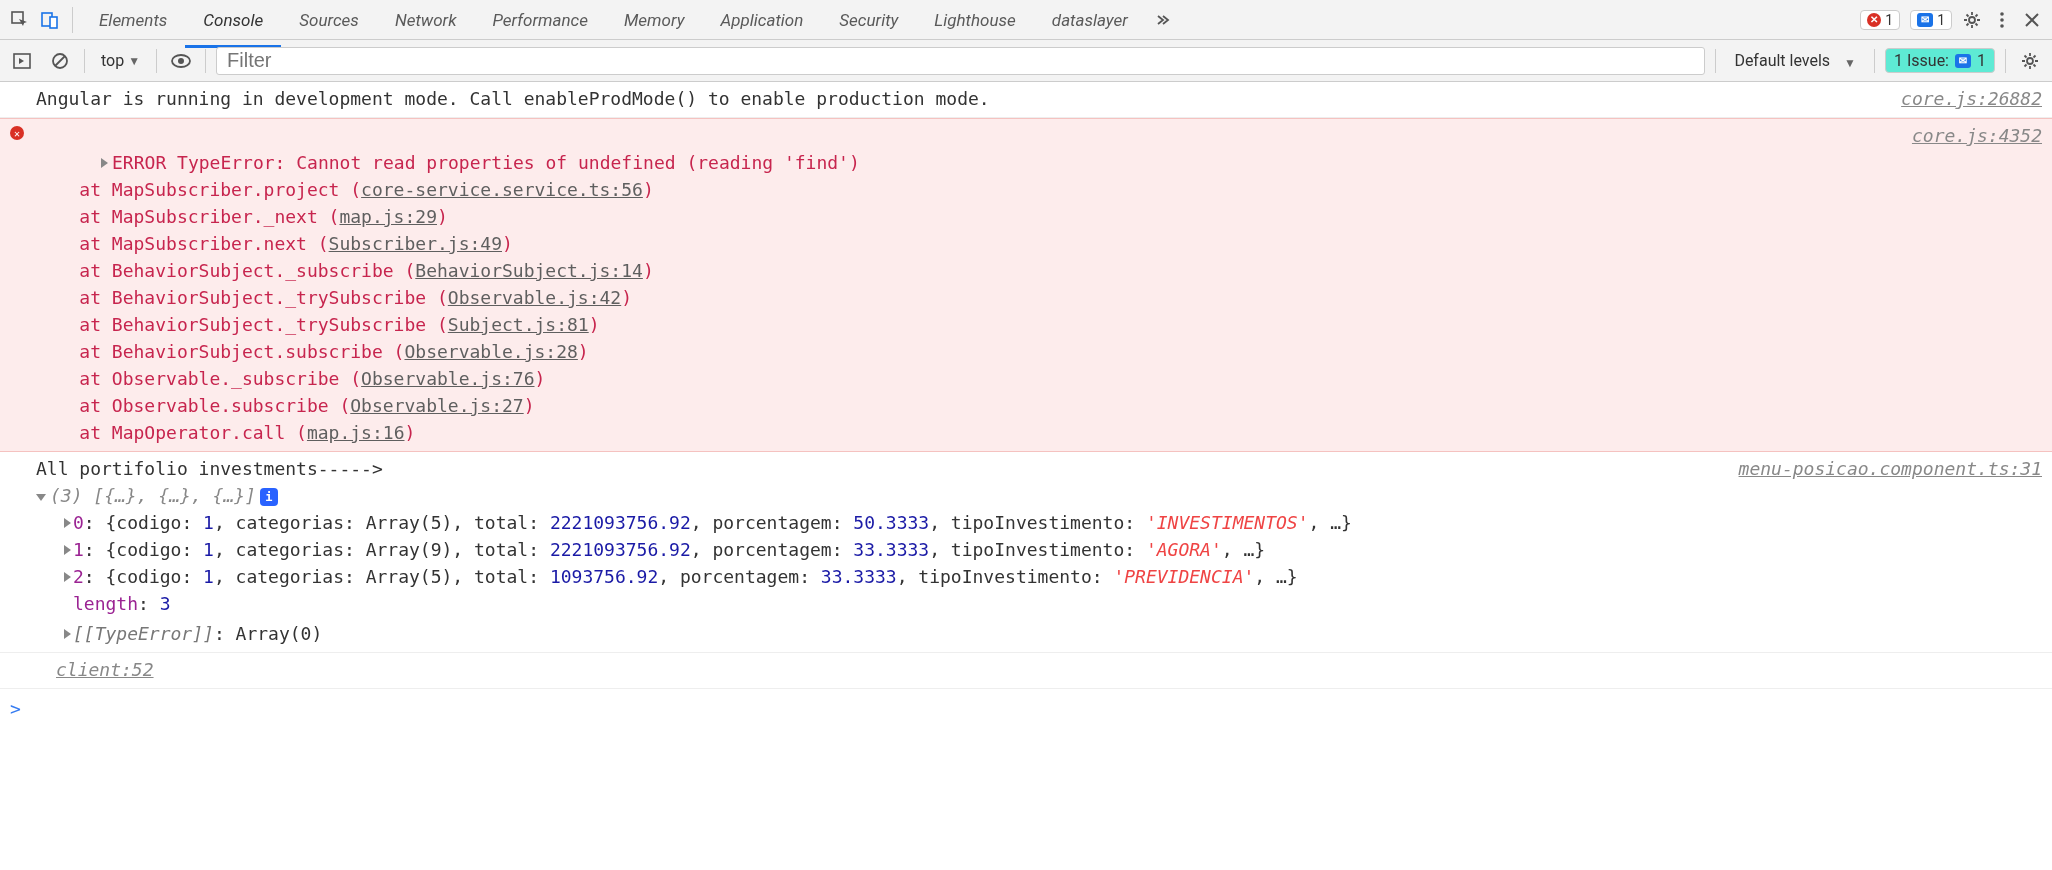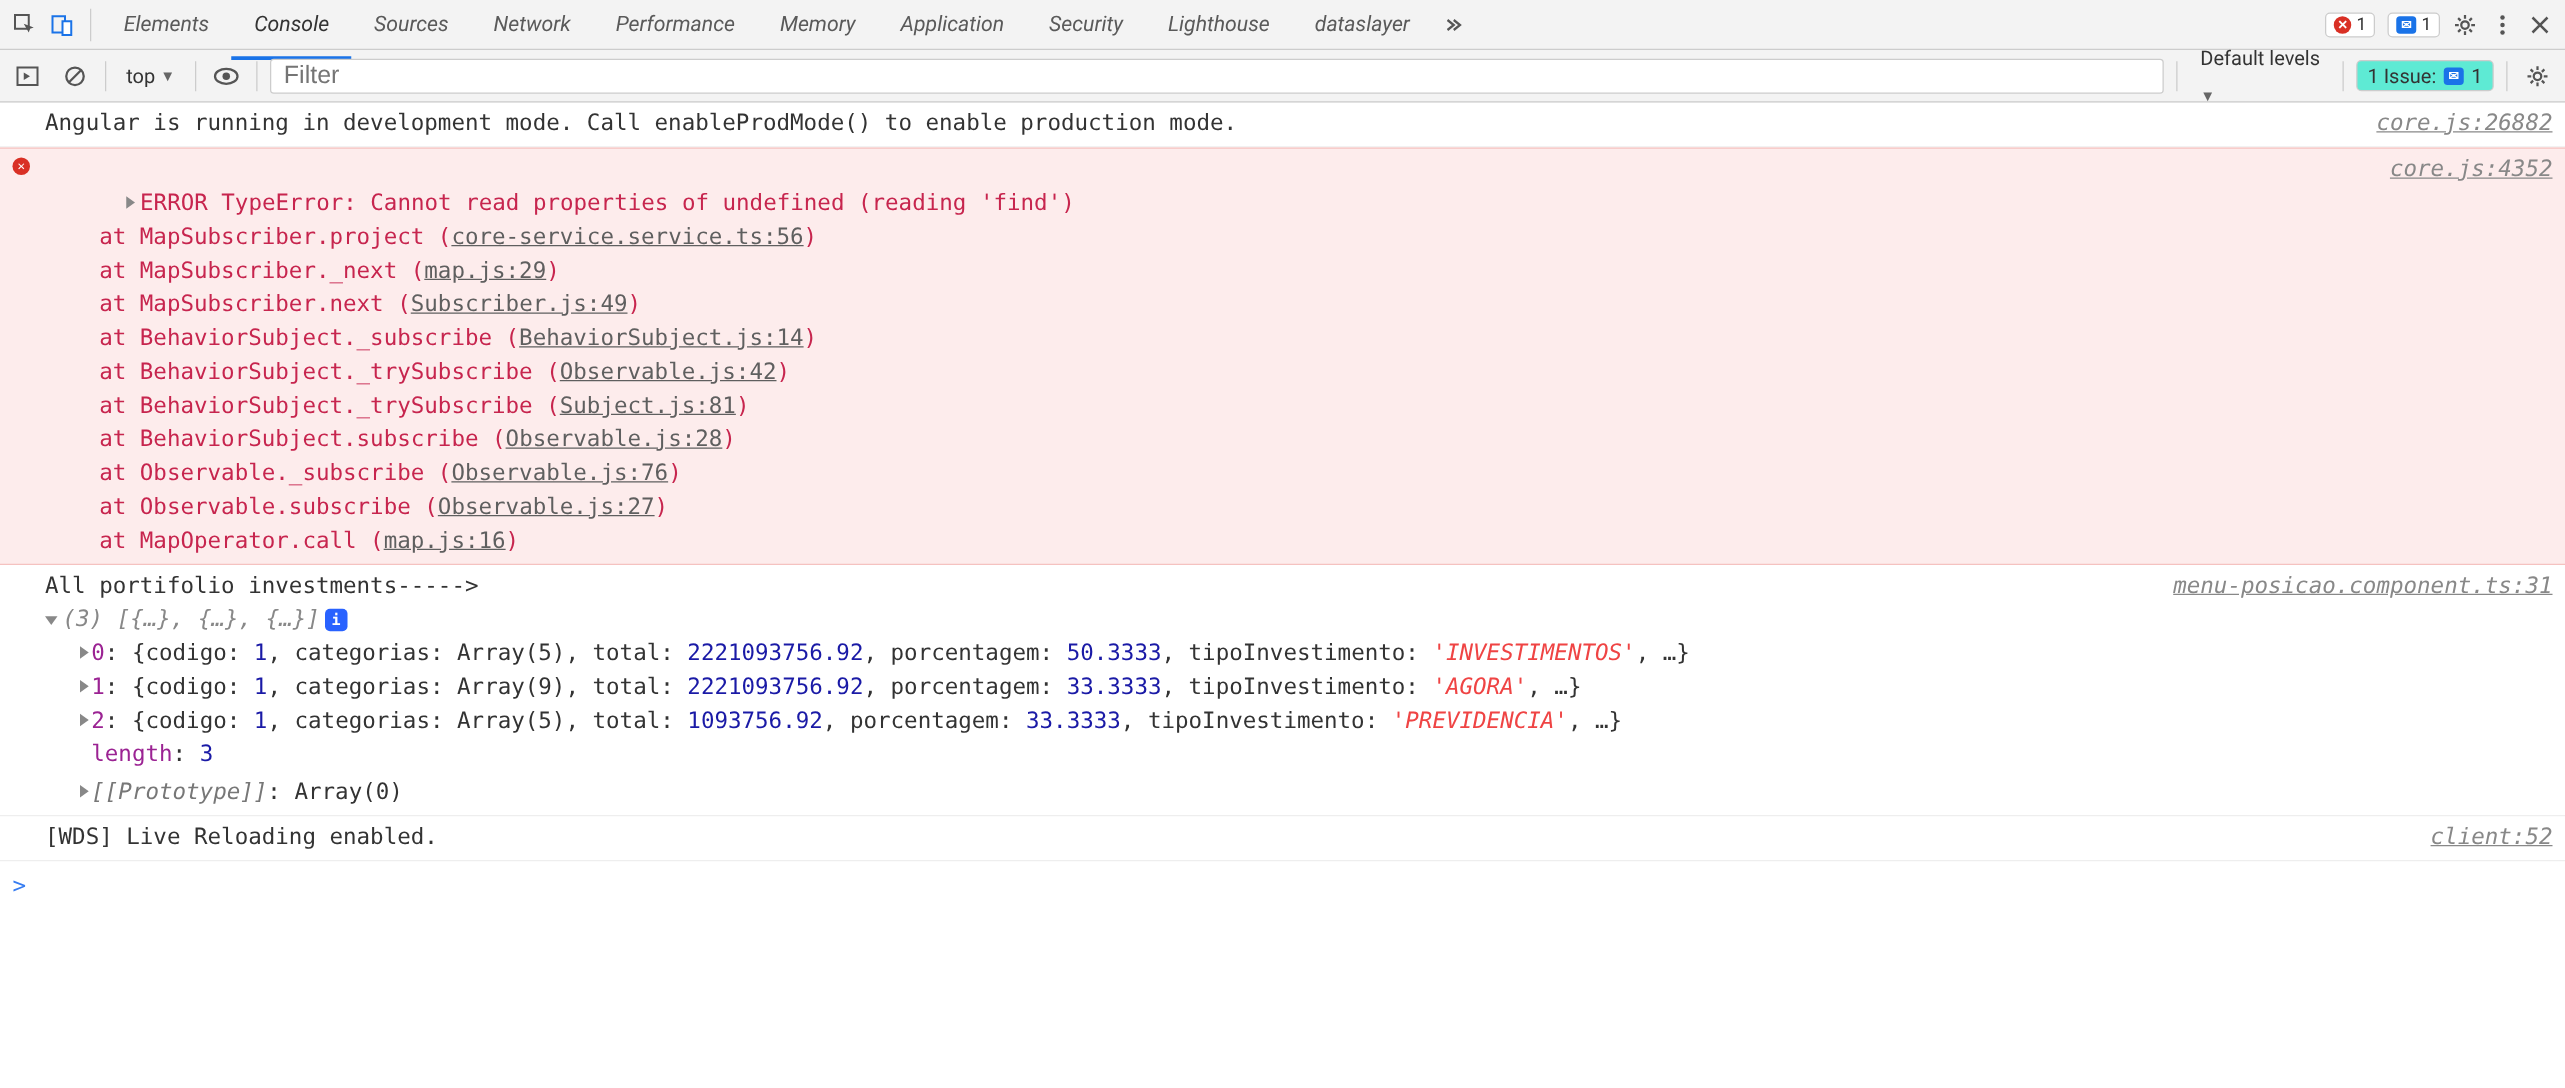--- a/index.html
+++ b/index.html
@@ -83,24 +83,23 @@
     flex: 1;
     height: 28px;
     border: 1px solid #ccc;
     border-radius: 3px;
     background:#fff;
     padding: 0 10px;
     font-size:20px;
     color:#888;
   }
   .toolbar .levels {
-    display:flex; align-items:flex-start; gap:14px;
+    display:flex; align-items:flex-end; gap:14px;
     font-size:16px; color:#333; cursor:pointer;
     padding:0 8px;
-    flex-direction:column;
   }
   .toolbar .issues {
     display:flex; align-items:center; gap:6px;
     border:1px solid #ccc; border-radius:4px;
     padding:2px 8px;
     background:#5eead4; cursor:pointer;
     font-size:16px;
   }
 
   
@@ -286,24 +285,23 @@
       <div class="src">menu-posicao.component.ts:31</div>
     </div>
     <div style="padding-left:26px;">
       <span class="tri open"></span><span class="k-gray">(3) [{…}, {…}, {…}]</span><span class="info-badge">i</span>
       <div id="arr-host">
           <div class="arr-line"><span class="tri closed"></span><span class="k-prop">0</span><span class="k-dark">: </span><span class="k-dark">{codigo: </span><span class="k-num">1</span><span class="k-dark">, categorias: Array(5), total: </span><span class="k-num">2221093756.92</span><span class="k-dark">, porcentagem: </span><span class="k-num">50.3333</span><span class="k-dark">, tipoInvestimento: </span><span class="k-str">'INVESTIMENTOS'</span><span class="k-dark">, …}</span></div>
           <div class="arr-line"><span class="tri closed"></span><span class="k-prop">1</span><span class="k-dark">: </span><span class="k-dark">{codigo: </span><span class="k-num">1</span><span class="k-dark">, categorias: Array(9), total: </span><span class="k-num">2221093756.92</span><span class="k-dark">, porcentagem: </span><span class="k-num">33.3333</span><span class="k-dark">, tipoInvestimento: </span><span class="k-str">'AGORA'</span><span class="k-dark">, …}</span></div>
           <div class="arr-line"><span class="tri closed"></span><span class="k-prop">2</span><span class="k-dark">: </span><span class="k-dark">{codigo: </span><span class="k-num">1</span><span class="k-dark">, categorias: Array(5), total: </span><span class="k-num">1093756.92</span><span class="k-dark">, porcentagem: </span><span class="k-num">33.3333</span><span class="k-dark">, tipoInvestimento: </span><span class="k-str">'PREVIDENCIA'</span><span class="k-dark">, …}</span></div>
         </div>
       <div class="arr-line"><span style="visibility:hidden" class="tri closed"></span><span class="k-prop">length</span><span class="k-dark">: </span><span class="k-num">3</span></div>
-      <div class="arr-line" style="margin-top:3px;"><span class="tri closed"></span><span class="k-proto">[[Prototype]]</span><span class="k-dark">: </span><span class="k-dark">Array(0)</span></div>
+      <div class="arr-line" style="margin-top:3px;"><span class="tri closed"></span><span class="k-proto">[[TypeError]]</span><span class="k-dark">: </span><span class="k-dark">Array(0)</span></div>
     </div>
   </div>
 
   <div class="row">
     <div class="gutter"></div>
-    <div class="content">[WDS] Live Reloading enabled.</div>
     <div class="src">client:52</div>
   </div>
 
   <div class="prompt-row">&gt;</div>
 </div>
 
 </body></html>

